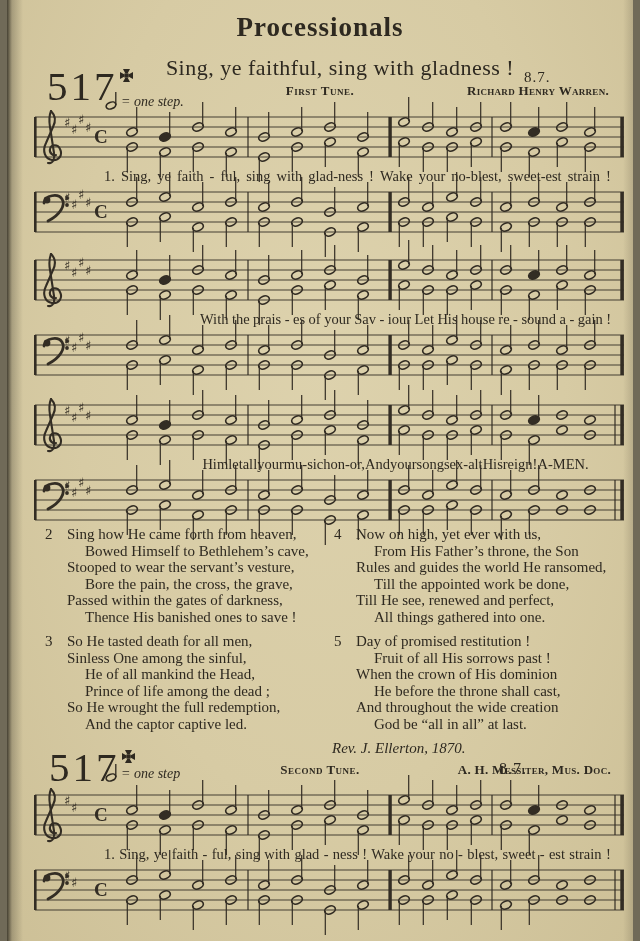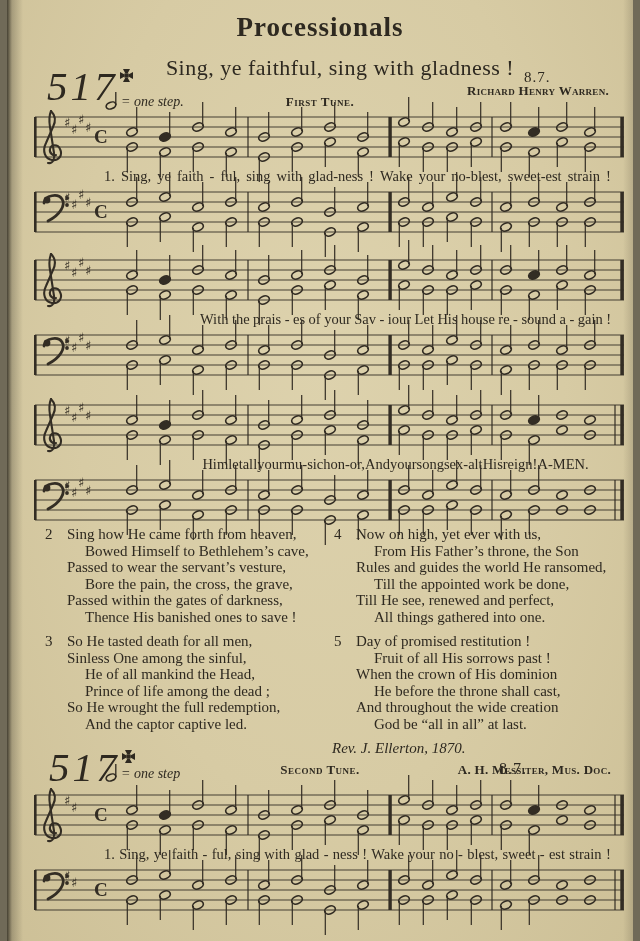--- a/index.html
+++ b/index.html
@@ -6,28 +6,28 @@
   .page{
     position:relative;width:626px;height:941px;margin:0 auto;overflow:hidden;
     font-family:"Liberation Serif","DejaVu Serif",serif;color:#2e2920;
     background:
       linear-gradient(90deg, rgba(35,32,25,.80) 0px, rgba(35,32,25,.25) 5px, rgba(35,32,25,0) 16px),
       linear-gradient(270deg, rgba(60,54,40,.18) 0px, rgba(60,54,40,0) 10px),
       radial-gradient(ellipse at 50% 38%, #ddd2ad 0%, #d7cba4 55%, #cdc097 100%);
   }
   .c{position:absolute;}
   .running-head{left:0;right:0;top:12px;text-align:center;font-size:27px;font-weight:bold;letter-spacing:1px;}
-  .hymn-number{font-size:41px;letter-spacing:3px;line-height:1;font-style:italic;}
+  .hymn-number{font-size:41px;letter-spacing:3px;line-height:1;}
   .hymn-number .cross{display:inline-block;vertical-align:18px;margin-left:2px;}
   .num1{left:40px;top:48px;}
   .num2{left:42px;top:729px;}
   .hymn-title{left:120px;right:80px;top:55px;text-align:center;font-size:22px;letter-spacing:.5px;}
   .meter-top{left:517px;top:69px;font-size:15px;letter-spacing:1px;}
   .tune-label{left:0;right:0;text-align:center;font-variant:small-caps;font-weight:bold;font-size:13px;letter-spacing:.5px;}
-  .tune1{top:94px;text-align:center;}
+  .tune1{top:83px;text-align:center;}
   .tune2{top:762px;}
   .composer{font-variant:small-caps;font-weight:bold;font-size:13px;letter-spacing:.3px;}
   .comp1{right:24px;top:83px;}
   .comp2{right:22px;top:762px;}
   .tempo{font-style:italic;font-size:14px;white-space:nowrap;}
   .tempo svg{vertical-align:-4px;margin-right:2px;}
   .tempo1{left:98px;top:91px;}
   .tempo2{left:98px;top:763px;}
   .system{left:25px;width:595px;}
   .sys1{top:103px;}
@@ -658,21 +658,21 @@
         <ellipse cx="558" cy="36" rx="5.5" ry="3.8" transform="rotate(-21 558 36)" fill="none" stroke="#332d24" stroke-width="1.7"></ellipse>
       </svg>
   </div>
 
   <div class="c verses">
     <div class="verse-col">
         <div class="verse">
           <span class="vnum">2</span>
           <div class="vline">Sing how He came forth from heaven,</div>
           <div class="vline ind">Bowed Himself to Bethlehem’s cave,</div>
-          <div class="vline">Passed to wear the servant’s vesture,</div>
+          <div class="vline">Stooped to wear the servant’s vesture,</div>
           <div class="vline ind">Bore the pain, the cross, the grave,</div>
           <div class="vline">Passed within the gates of darkness,</div>
           <div class="vline ind">Thence His banished ones to save !</div>
         </div>
         <div class="verse">
           <span class="vnum">3</span>
           <div class="vline">So He tasted death for all men,</div>
           <div class="vline">Sinless One among the sinful,</div>
           <div class="vline ind">He of all mankind the Head,</div>
           <div class="vline ind">Prince of life among the dead ;</div>

